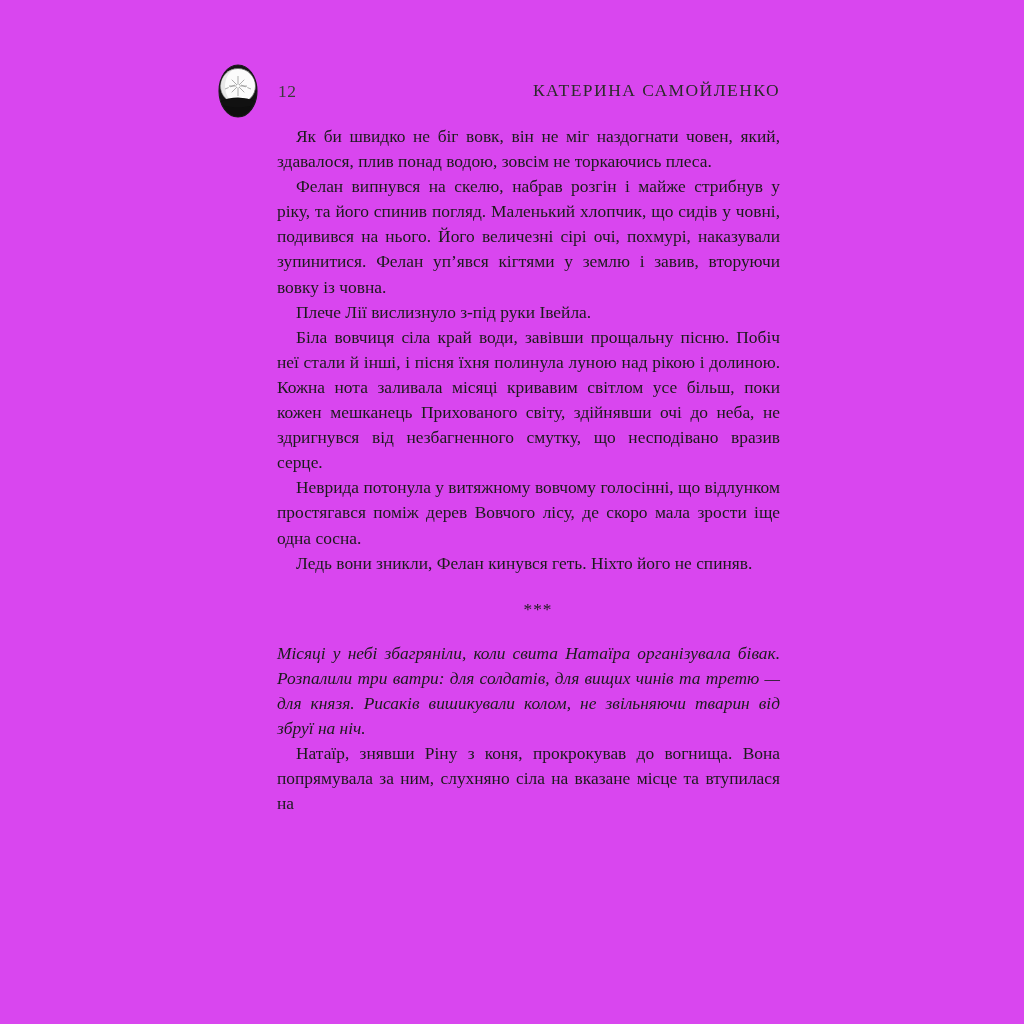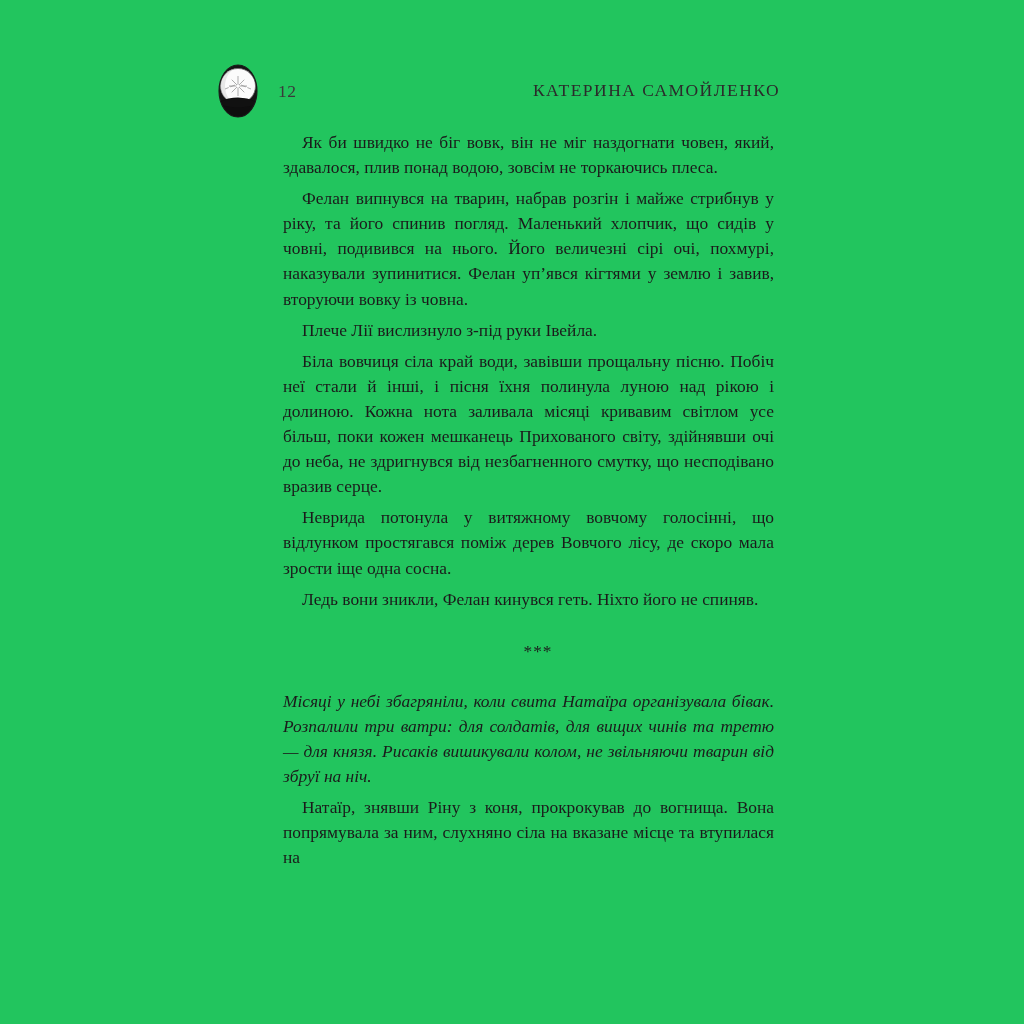--- a/index.html
+++ b/index.html
@@ -6,21 +6,21 @@
   html, body {
     margin: 0;
     padding: 0;
     background: #ffffff;
   }
 
   #page {
     position: relative;
     width: 1024px;
     height: 1024px;
-    background: #22c55e;
+    background: #d946ef;
     overflow: hidden;
     font-family: "Liberation Serif", "DejaVu Serif", serif;
     color: #1b1b1b;
     -webkit-font-smoothing: antialiased;
   }
 
   
   .running-head {
     position: absolute;
     left: 216px;
@@ -67,21 +67,21 @@
     top: 124px;
     width: 503px;
     font-size: 17.4px;
     line-height: 25.1px;
     text-align: justify;
     text-justify: inter-word;
     hyphens: none;
   }
 
   .textblock p {
-    margin: 6px;
+    margin: 0;
     text-indent: 19px;
   }
 
   .textblock p.no-indent {
     text-indent: 0;
     font-style: italic;
   }
 
   .textblock p.last-line-left {
     text-align-last: left;
@@ -136,21 +136,21 @@
       <ellipse cx="22" cy="29" rx="19" ry="26" fill="none" stroke="#1a1a1a" stroke-width="1.1"></ellipse>
     </svg>
 
     <div class="folio">12</div>
     <div class="author-name">КАТЕРИНА САМОЙЛЕНКО</div>
   </div>
 
   <div class="textblock">
 
     <p>Як би швидко не біг вовк, він не міг наздогнати човен, який, здавалося, плив понад водою, зовсім не торкаючись плеса.</p>
-    <p>Фелан випнувся на тварин, набрав розгін і майже стрибнув у ріку, та його спинив погляд. Маленький хлопчик, що сидів у човні, подивився на нього. Його величезні сірі очі, похмурі, наказували зупинитися. Фелан уп’явся кігтями у землю і завив, вторуючи вовку із човна.</p>
+    <p>Фелан випнувся на скелю, набрав розгін і майже стрибнув у ріку, та його спинив погляд. Маленький хлопчик, що сидів у човні, подивився на нього. Його величезні сірі очі, похмурі, наказували зупинитися. Фелан уп’явся кігтями у землю і завив, вторуючи вовку із човна.</p>
     <p class="last-line-left">Плече Лії вислизнуло з-під руки Івейла.</p>
     <p>Біла вовчиця сіла край води, завівши прощальну пісню. Побіч неї стали й інші, і пісня їхня полинула луною над рікою і долиною. Кожна нота заливала місяці кривавим світлом усе більш, поки кожен мешканець Прихованого світу, здійнявши очі до неба, не здригнувся від незбагненного смутку, що несподівано вразив серце.</p>
     <p class="last-line-left">Неврида потонула у витяжному вовчому голосінні, що відлунком простягався поміж дерев Вовчого лісу, де скоро мала зрости іще одна сосна.</p>
     <p class="last-line-left">Ледь вони зникли, Фелан кинувся геть. Ніхто його не спиняв.</p>
 
     <p class="scene-break">***</p>
 
     <p class="no-indent last-line-left">Місяці у небі збагряніли, коли свита Натаїра організувала бівак. Розпалили три ватри: для солдатів, для вищих чинів та третю — для князя. Рисаків вишикували колом, не звільняючи тварин від збруї на ніч.</p>
     <p>Натаїр, знявши Ріну з коня, прокрокував до вогнища. Вона попрямувала за ним, слухняно сіла на вказане місце та втупилася на</p>
   </div>

